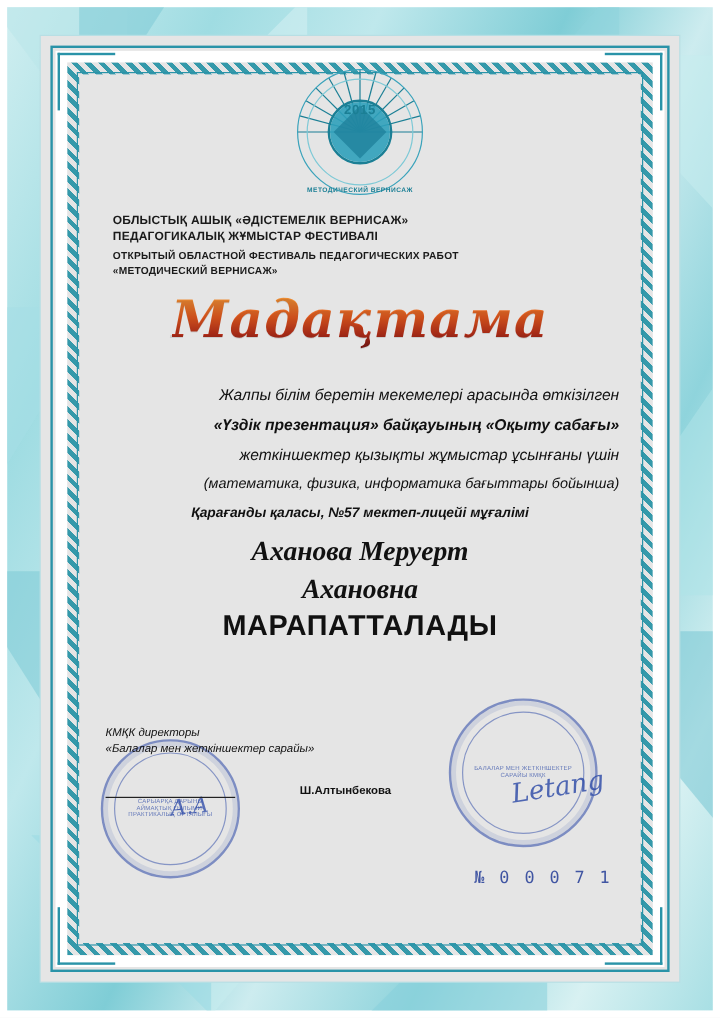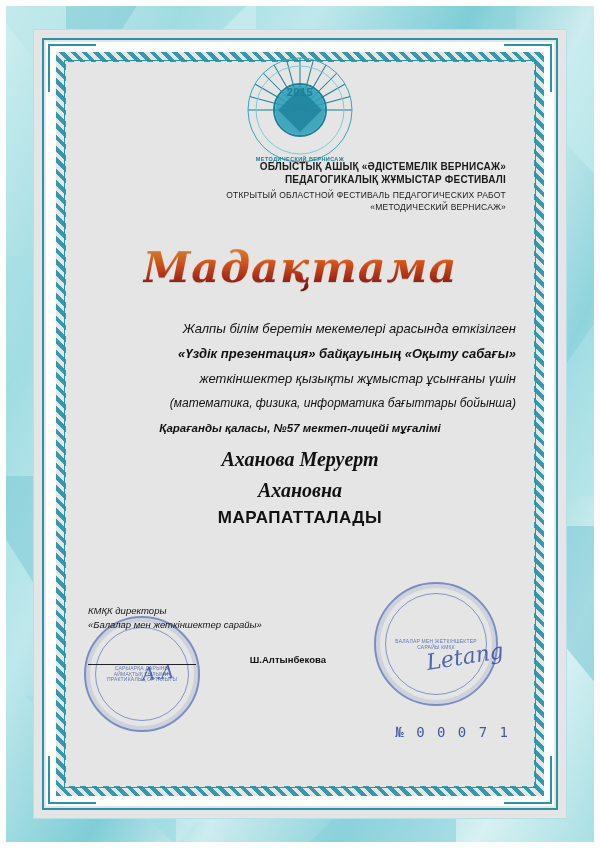--- a/index.html
+++ b/index.html
@@ -115,33 +115,33 @@
     letter-spacing: .4px;
     color: #1b7f95;
     font-weight: bold;
   }
 
   
   .header {
     position: absolute;
     left: 60px;
     right: 60px;
-    top: 130px;
-    text-align: right;
+    top: 148px;
+    text-align: left;
     color: #1a1a1a;
   }
   .header .l1, .header .l2 {
     font-size: 10px;
     font-weight: bold;
     letter-spacing: .2px;
     line-height: 13px;
   }
   .header .l3, .header .l4 {
     font-size: 8.5px;
-    font-weight: normal;
+    font-weight: bold;
     letter-spacing: .2px;
     line-height: 12px;
     margin-top: 3px;
   }
   .header .l4 { margin-top: 0; }
 
   
   .title-wrap {
     position: absolute;
     left: 0; right: 0;
@@ -191,30 +191,30 @@
     color: #111;
   }
   .name {
     position: absolute;
     left: 0; right: 0;
     top: 414px;
     text-align: center;
     font-family: "Liberation Serif", serif;
     font-style: italic;
     font-weight: bold;
-    font-size: 20px;
+    font-size: 23px;
     line-height: 31px;
     color: #111;
   }
   .awarded {
     position: absolute;
     left: 0; right: 0;
     top: 478px;
     text-align: center;
-    font-size: 17px;
+    font-size: 24px;
     font-weight: bold;
     letter-spacing: .5px;
     color: #111;
   }
 
   
   .signatures {
     position: absolute;
     left: 54px;
     right: 44px;

